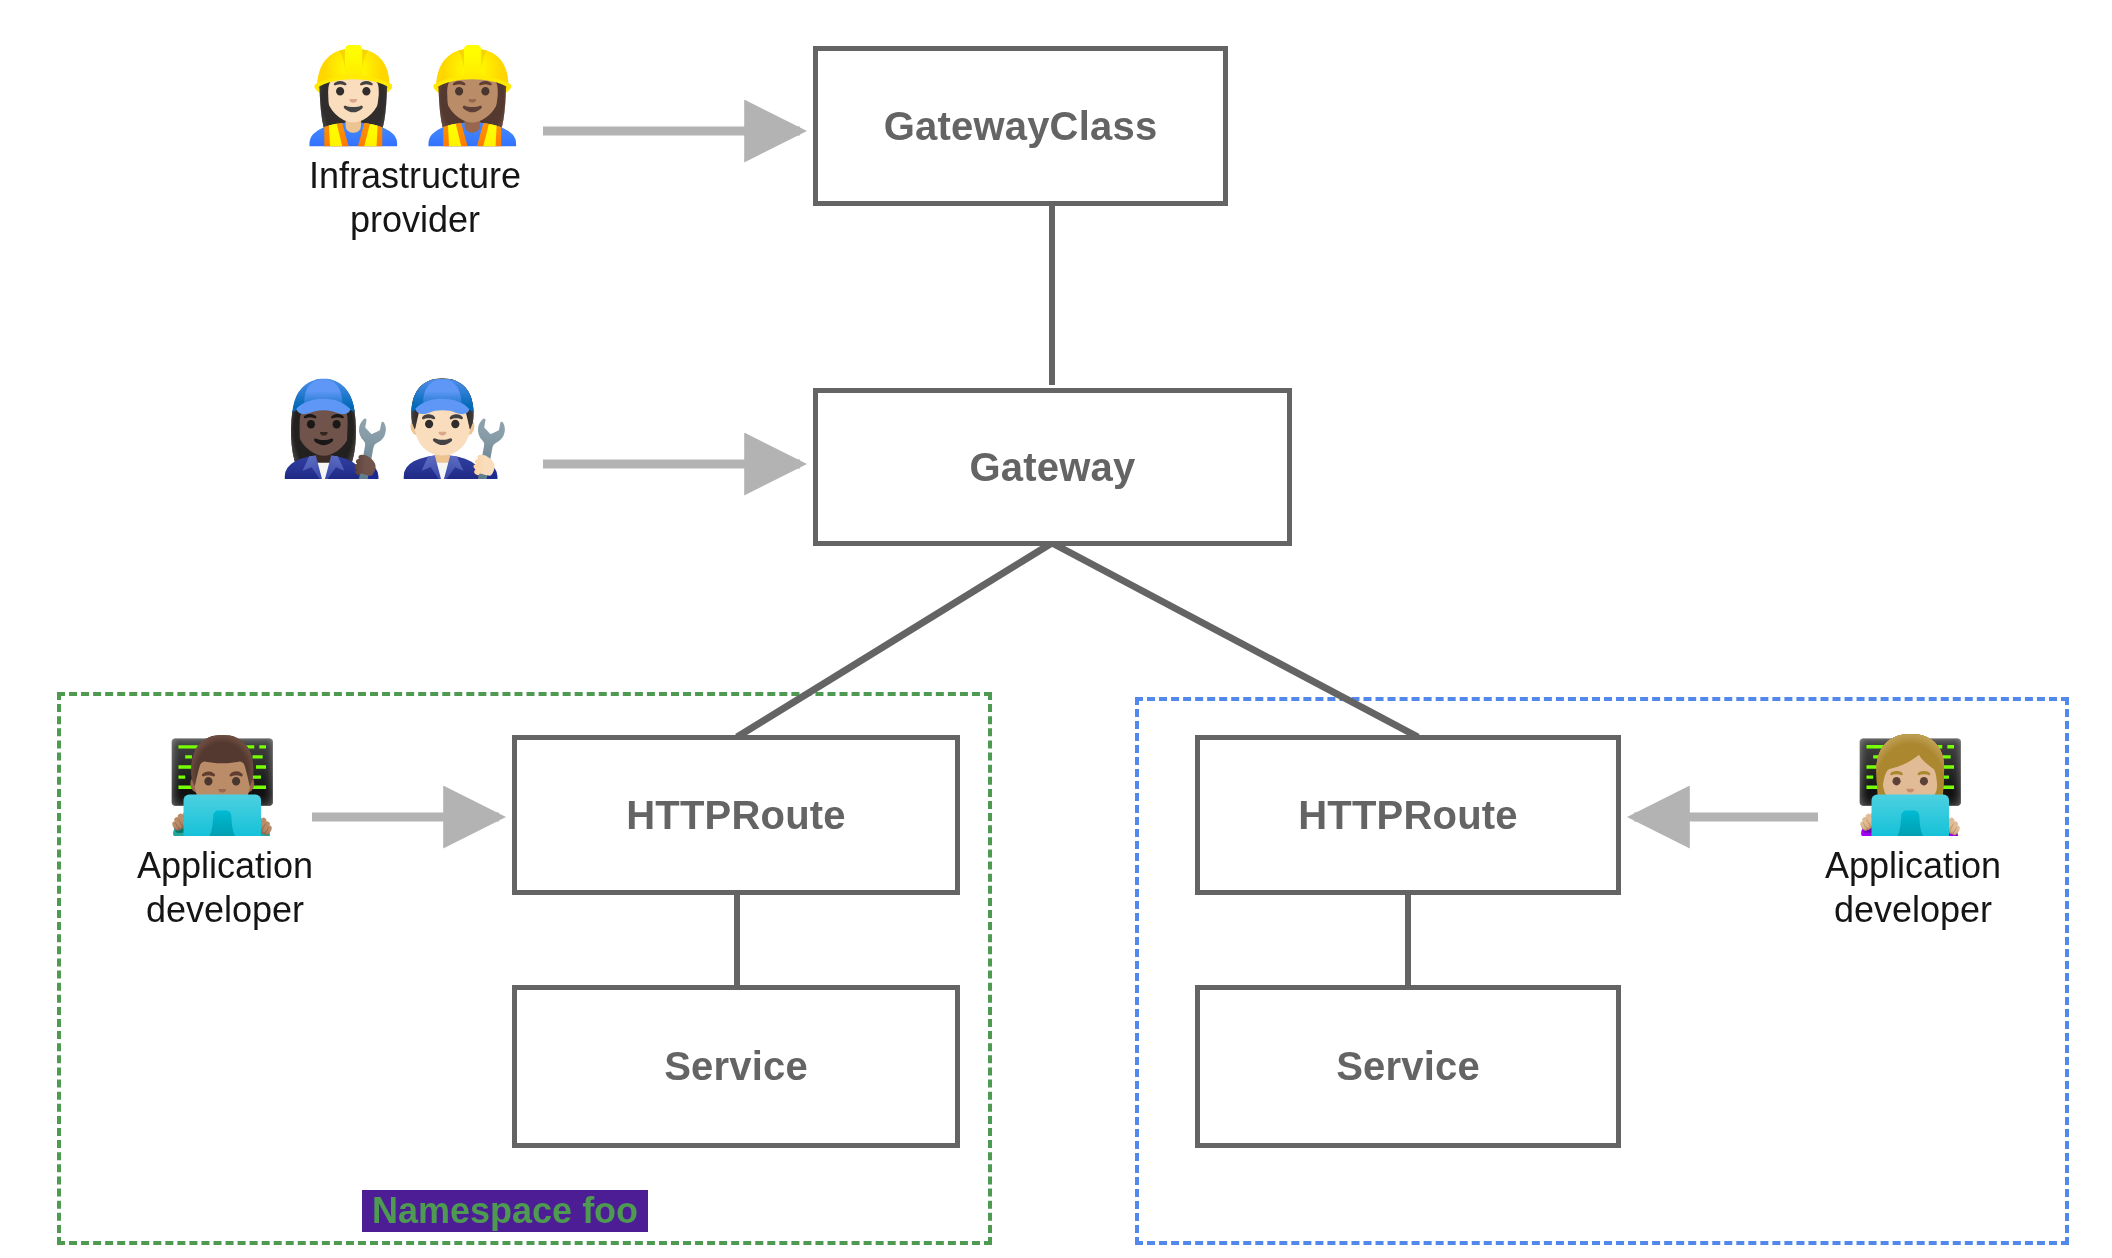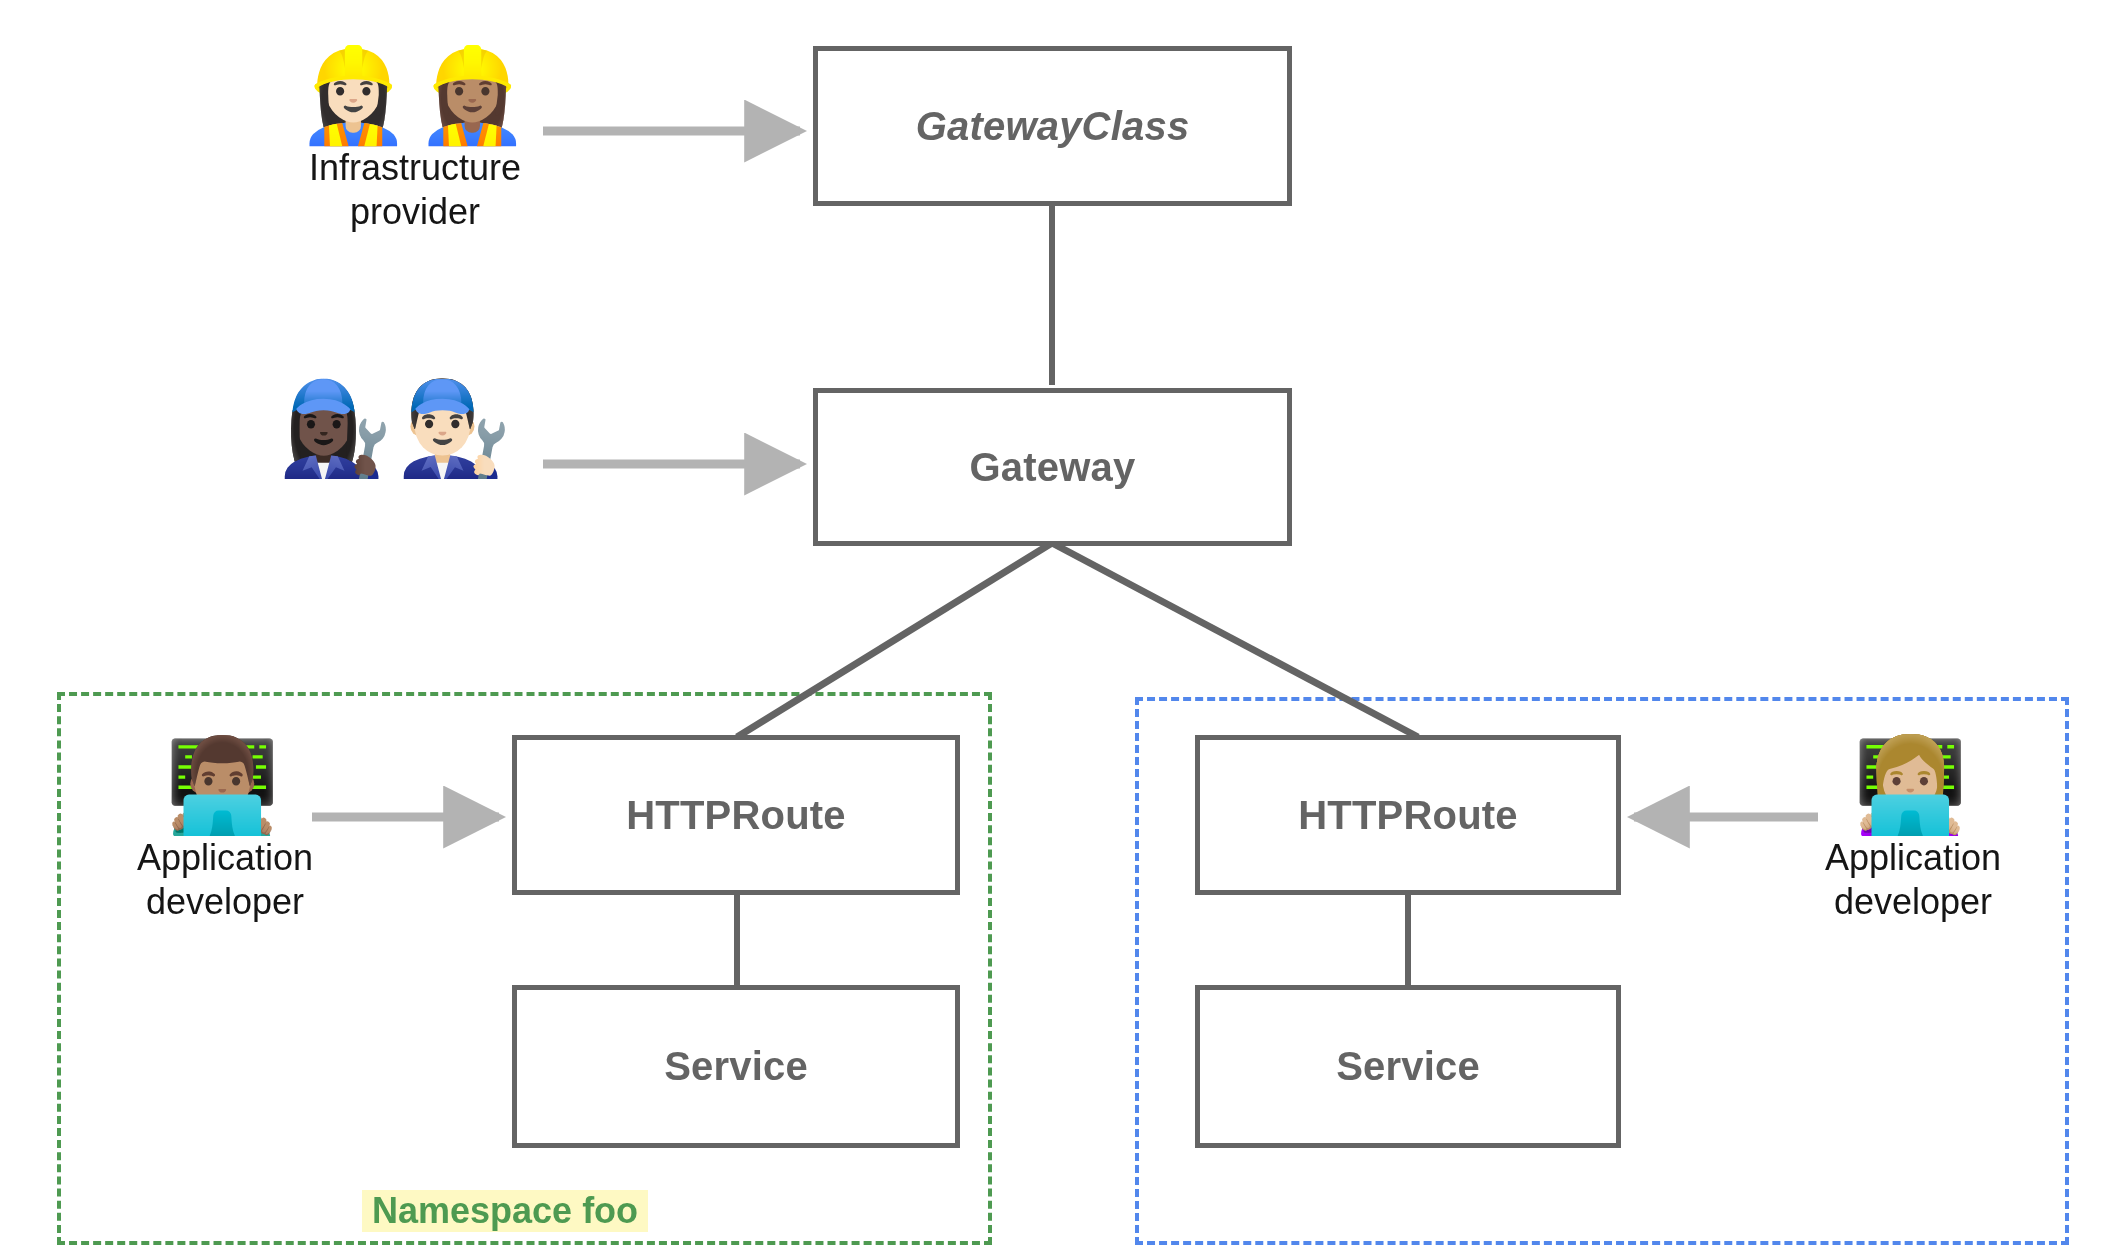--- a/index.html
+++ b/index.html
@@ -30,21 +30,21 @@
     z-index: 5;
   }
   .res-box .res-label {
     color: #646464;
     font-weight: bold;
     font-size: 40px;
     letter-spacing: 0.2px;
     white-space: nowrap;
   }
 
-  #box-gatewayclass { left: 813px;  top: 46px;  width: 479px; height: 160px; font-style: italic; }
+  #box-gatewayclass { left: 813px;  top: 46px;  width: 415px; height: 160px; }
   #box-gateway      { left: 813px;  top: 388px; width: 479px; height: 158px; }
   #box-httproute-foo{ left: 512px;  top: 735px; width: 448px; height: 160px; }
   #box-service-foo  { left: 512px;  top: 985px; width: 448px; height: 163px; }
   #box-httproute-bar{ left: 1195px; top: 735px; width: 426px; height: 160px; }
   #box-service-bar  { left: 1195px; top: 985px; width: 426px; height: 163px; }
 
   
   .ns-box {
     position: absolute;
     box-sizing: border-box;
@@ -54,21 +54,21 @@
     z-index: 1;
   }
   #ns-foo { left: 57px;  top: 692px; width: 935px;  height: 553px; border-color: #4e9a51; }
   #ns-bar { left: 1135px; top: 697px; width: 934px; height: 548px; border-color: #5287ec; }
 
   .ns-label {
     position: absolute;
     font-size: 36px;
     font-weight: bold;
     white-space: nowrap;
-    background: #fef9c3;
+    background: #4c1d95;
     padding: 0 10px;
     z-index: 3;
   }
   #ns-foo-label { left: 362px;  top: 1190px; color: #4e9a51; }
   #ns-bar-label { left: 1443px; top: 1190px; color: #5287ec; }
 
   
   #links {
     position: absolute;
     left: 0; top: 0;
@@ -95,21 +95,21 @@
     z-index: 6;
   }
   .actor-emojis {
     font-size: 92px;
     line-height: 1.0;
     white-space: nowrap;
     letter-spacing: 4px;
     font-family: "DejaVu Sans", sans-serif;
   }
   .actor-caption {
-    margin-top: 4px;
+    margin-top: 12px;
     font-size: 36px;
     line-height: 1.22;
     color: #151515;
     text-align: center;
     white-space: pre-line;
   }
 
   #actor-infra    { left: 290px;  top: 50px;  width: 250px; }
   #actor-cluster  { left: 272px;  top: 383px; width: 250px; }
   #actor-appdev-foo { left: 110px;  top: 740px; width: 230px; }

